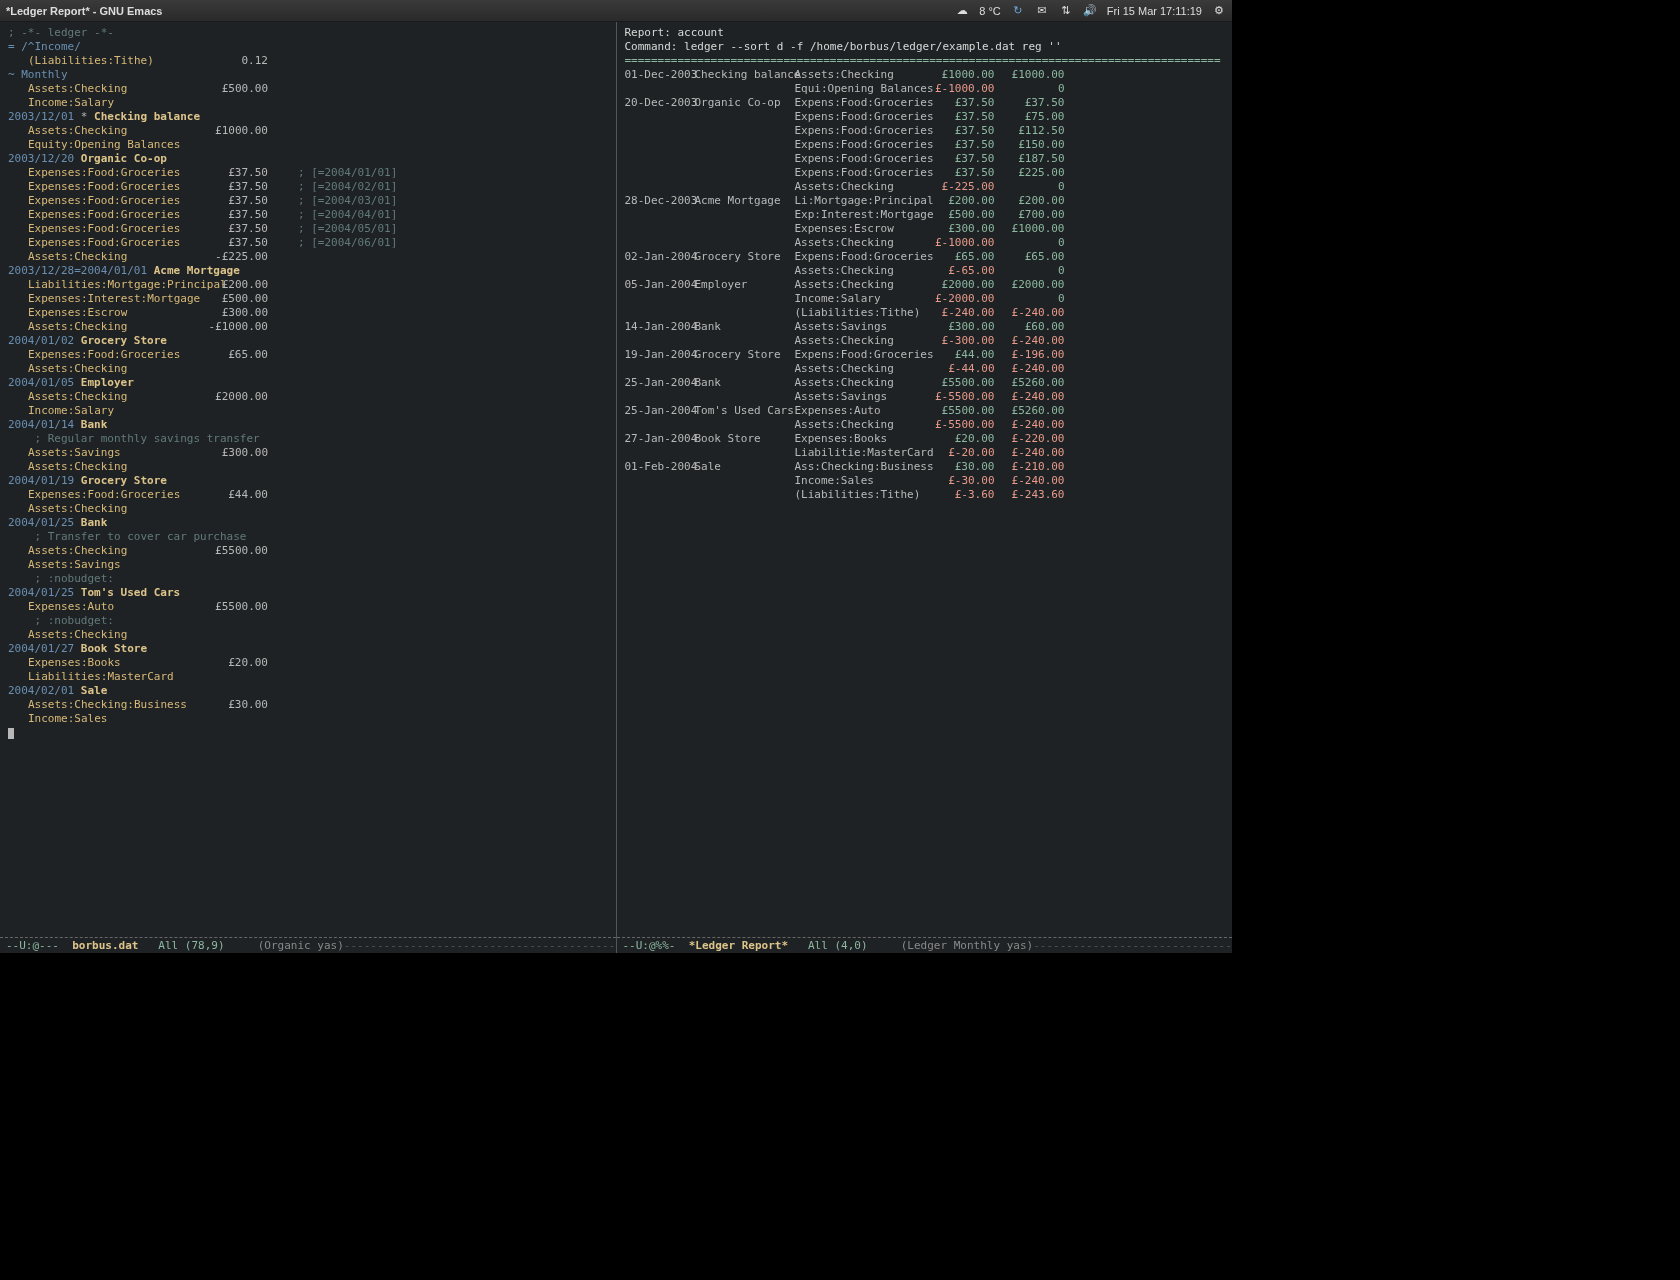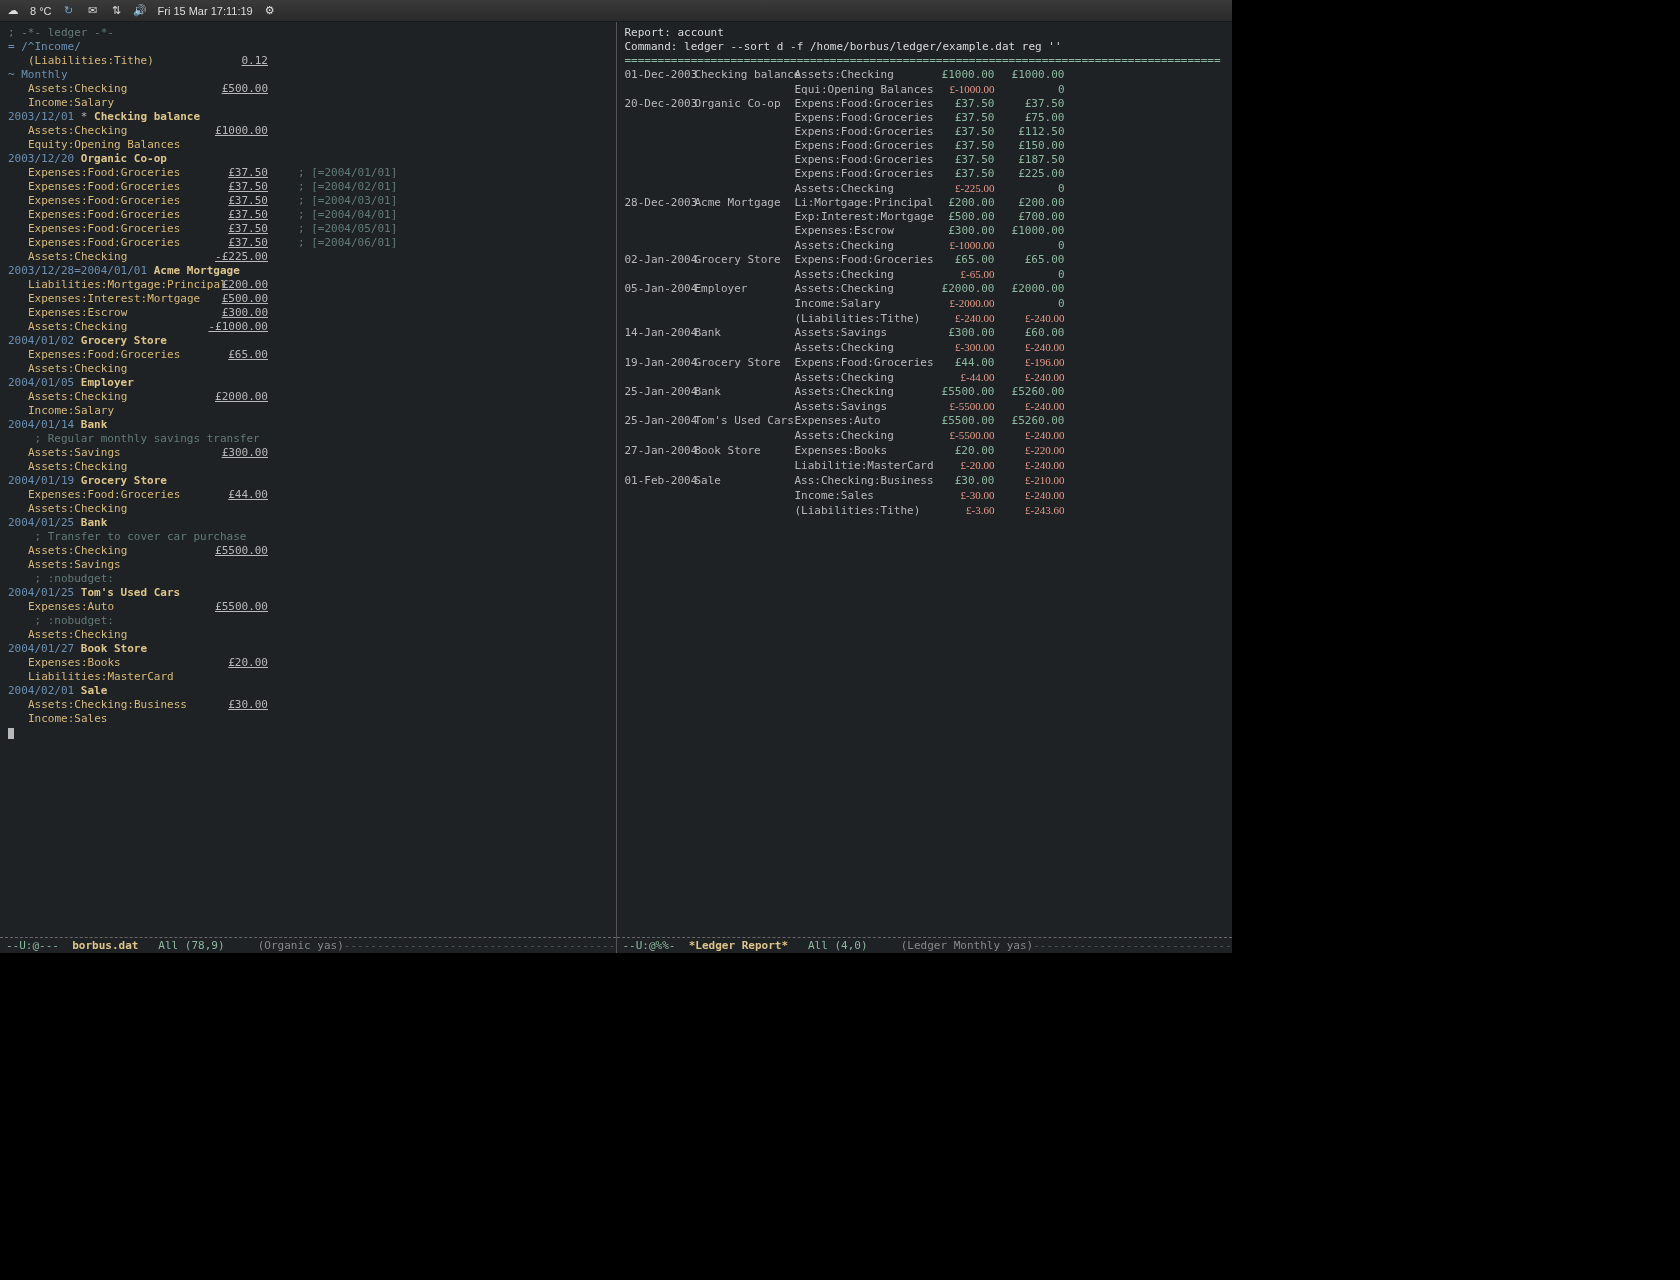--- a/index.html
+++ b/index.html
@@ -60,40 +60,41 @@
   .modeline .mode { color: #888; }
   .c-comment { color: #627a7a; }
   .c-keyword { color: #6a8fb3; }
   .c-tilde { color: #6a8fb3; }
   .c-date { color: #6a8fb3; }
   .c-payee { color: #ddc48a; font-weight: bold; }
   .c-acct { color: #d8b978; }
   .c-amt { color: #b8b8b8; }
   .c-hdr { color: #d8d8d8; }
   .c-sep { color: #8db8a0; }
-  .r-neg { color: #e89a8a; font-family: Liberation Serif, serif; }
+  .r-neg { color: #e89a8a; }
   .r-pos { color: #8db8a0; }
   .cursor { display:inline-block; width:6px; height:11px; background:#b8b8b8; vertical-align:text-bottom; }
 
   .ln { display:block; }
   .left-acct { display:inline-block; width: 200px; padding-left: 20px; }
-  .left-amt { display:inline-block; width: 60px; text-align:right;text-decoration:underline; }
+  .left-amt { display:inline-block; width: 60px; text-align:right; }
   .left-eff { color:#627a7a; padding-left: 30px; }
 
   .r-row { display:block; }
   .r-col-date { display:inline-block; width: 70px; color:#b8b8b8; }
   .r-col-payee { display:inline-block; width: 100px; color:#b8b8b8; }
   .r-col-acct { display:inline-block; width: 130px; color:#b8b8b8; }
   .r-col-amt { display:inline-block; width: 70px; text-align:right; }
   .r-col-bal { display:inline-block; width: 70px; text-align:right; }
 </style>
 </head>
 <body>
 
 <div class="topbar">
+  <span class="topbar-title">*Ledger Report* - GNU Emacs</span>
   <div class="topbar-right">
     <span class="topbar-icon">☁</span>
     <span>8 °C</span>
     <span class="topbar-icon" style="color:#6fa8dc">↻</span>
     <span class="topbar-icon">✉</span>
     <span class="topbar-icon">⇅</span>
     <span class="topbar-icon">🔊</span>
     <span>Fri 15 Mar 17:11:19</span>
     <span class="topbar-icon">⚙</span>
   </div>

